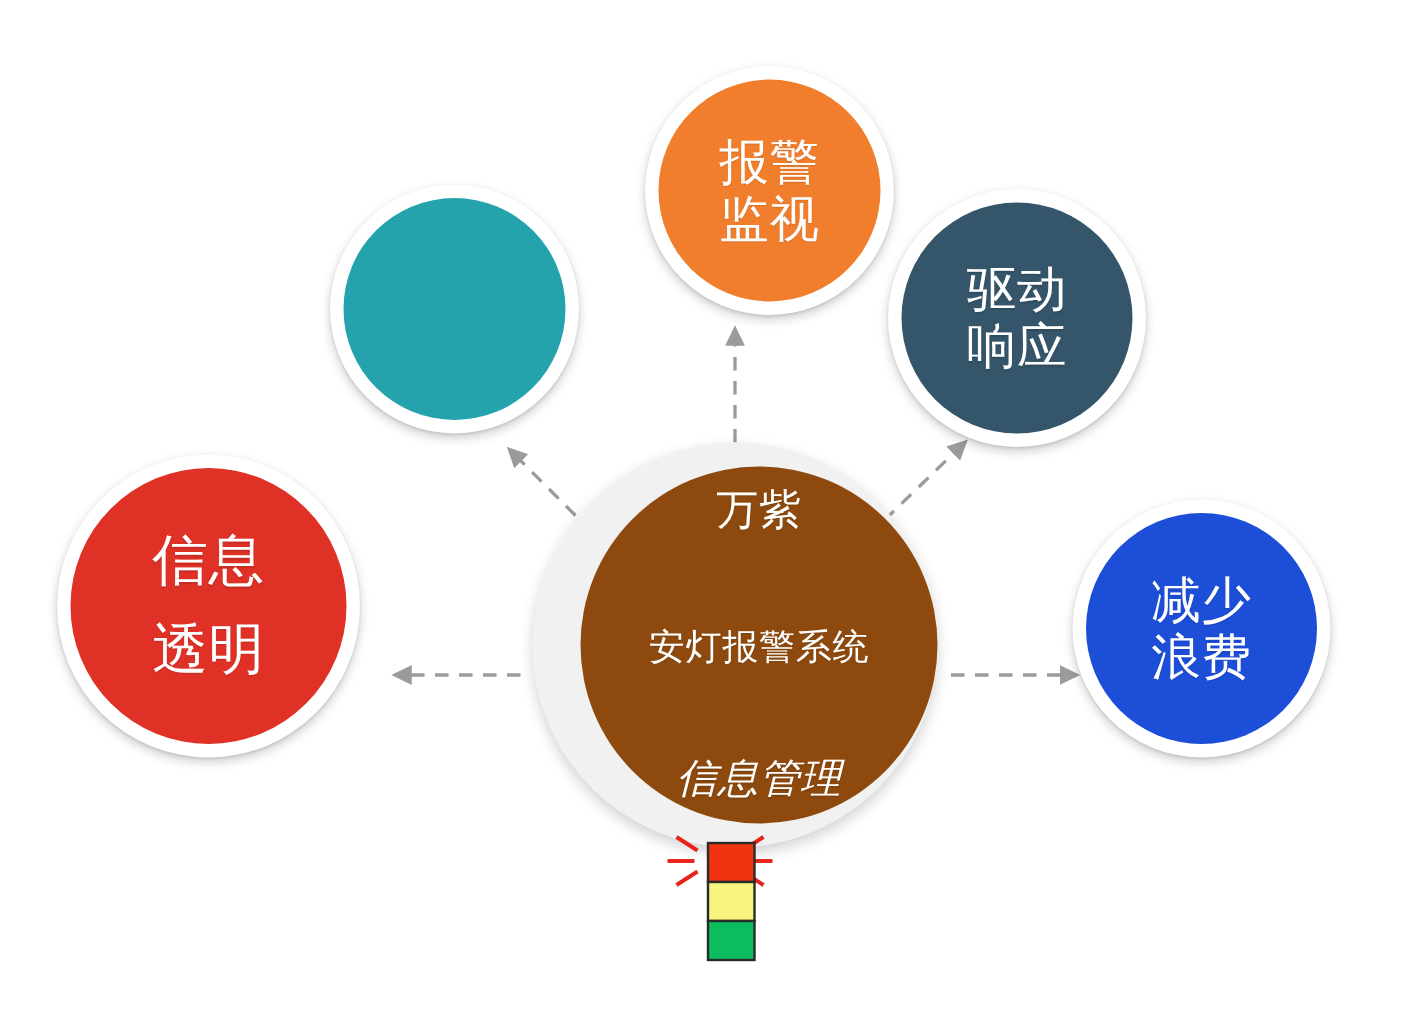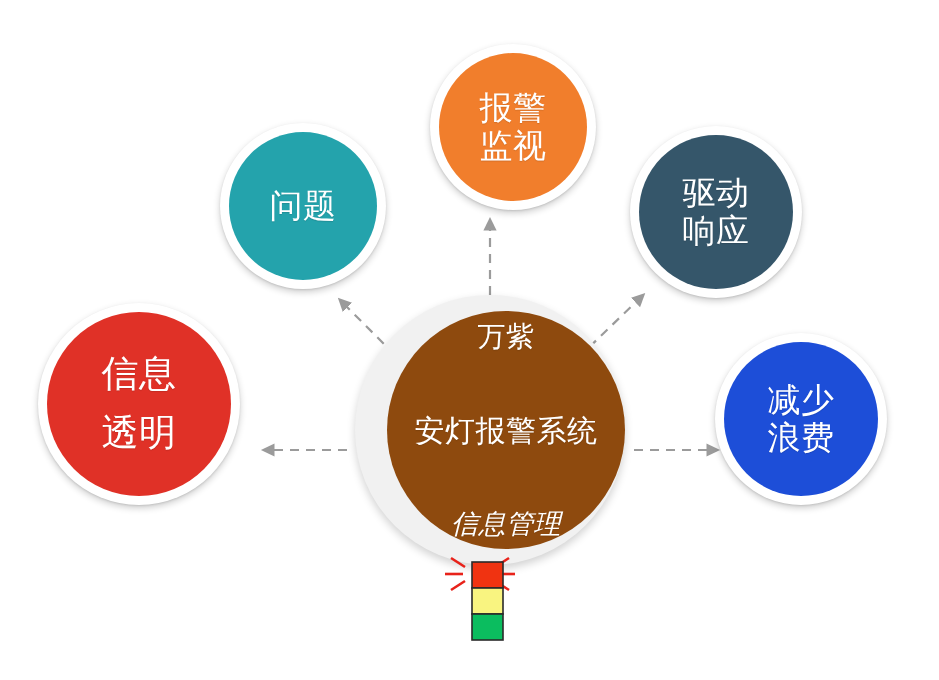--- a/index.html
+++ b/index.html
@@ -64,33 +64,33 @@
   }
   #node-center .disc {
     left: 32px;
     top: 16px;
     width: 238px;
     height: 238px;
     justify-content: center;
     gap: 39px;
   }
   #node-center .line-0 { font-size: 28px; margin-bottom: 22px; }
-  #node-center .line-1 { font-size: 30px; margin-bottom: 20px; }
+  #node-center .line-1 { font-size: 24px; margin-bottom: 20px; }
   #node-center .line-2 { font-size: 27px; font-style: italic; }
 
   
   .satellite .disc {
     left: 9px;
     top: 9px;
   }
   #node-alarm   { left: 430px; top:  44px; width: 166px; height: 166px; }
   #node-alarm   .disc { width: 148px; height: 148px; }
   #node-expose  { left: 220px; top: 123px; width: 166px; height: 166px; }
   #node-expose  .disc { width: 148px; height: 148px; }
-  #node-drive   { left: 630px; top: 126px; width: 172px; height: 172px; text-align: right; }
+  #node-drive   { left: 592px; top: 126px; width: 172px; height: 172px; text-align: right; }
   #node-drive   .disc { width: 154px; height: 154px; }
   #node-info    { left:  38px; top: 303px; width: 202px; height: 202px; }
   #node-info    .disc { width: 184px; height: 184px; gap: 16px; }
   #node-waste   { left: 715px; top: 333px; width: 172px; height: 172px; }
   #node-waste   .disc { width: 154px; height: 154px; }
 
   .satellite .line { font-size: 33px; }
   #node-info .line { font-size: 37px; }
 
   
@@ -139,21 +139,20 @@
   <div class="node" id="node-center">
     <div class="disc" style="background:#8e4a0e;">
       <div class="line line-0">万紫</div>
       <div class="line line-1">安灯报警系统</div>
       <div class="line line-2">信息管理</div>
     </div>
   </div>
 
   <div class="node satellite" id="node-expose">
     <div class="disc" style="background:#24a3ac;">
-      <div class="line">问题</div>
     </div>
   </div>
 
   <div class="node satellite" id="node-alarm">
     <div class="disc" style="background:#f17e2c;">
       <div class="line">报警</div>
       <div class="line">监视</div>
     </div>
   </div>
 

